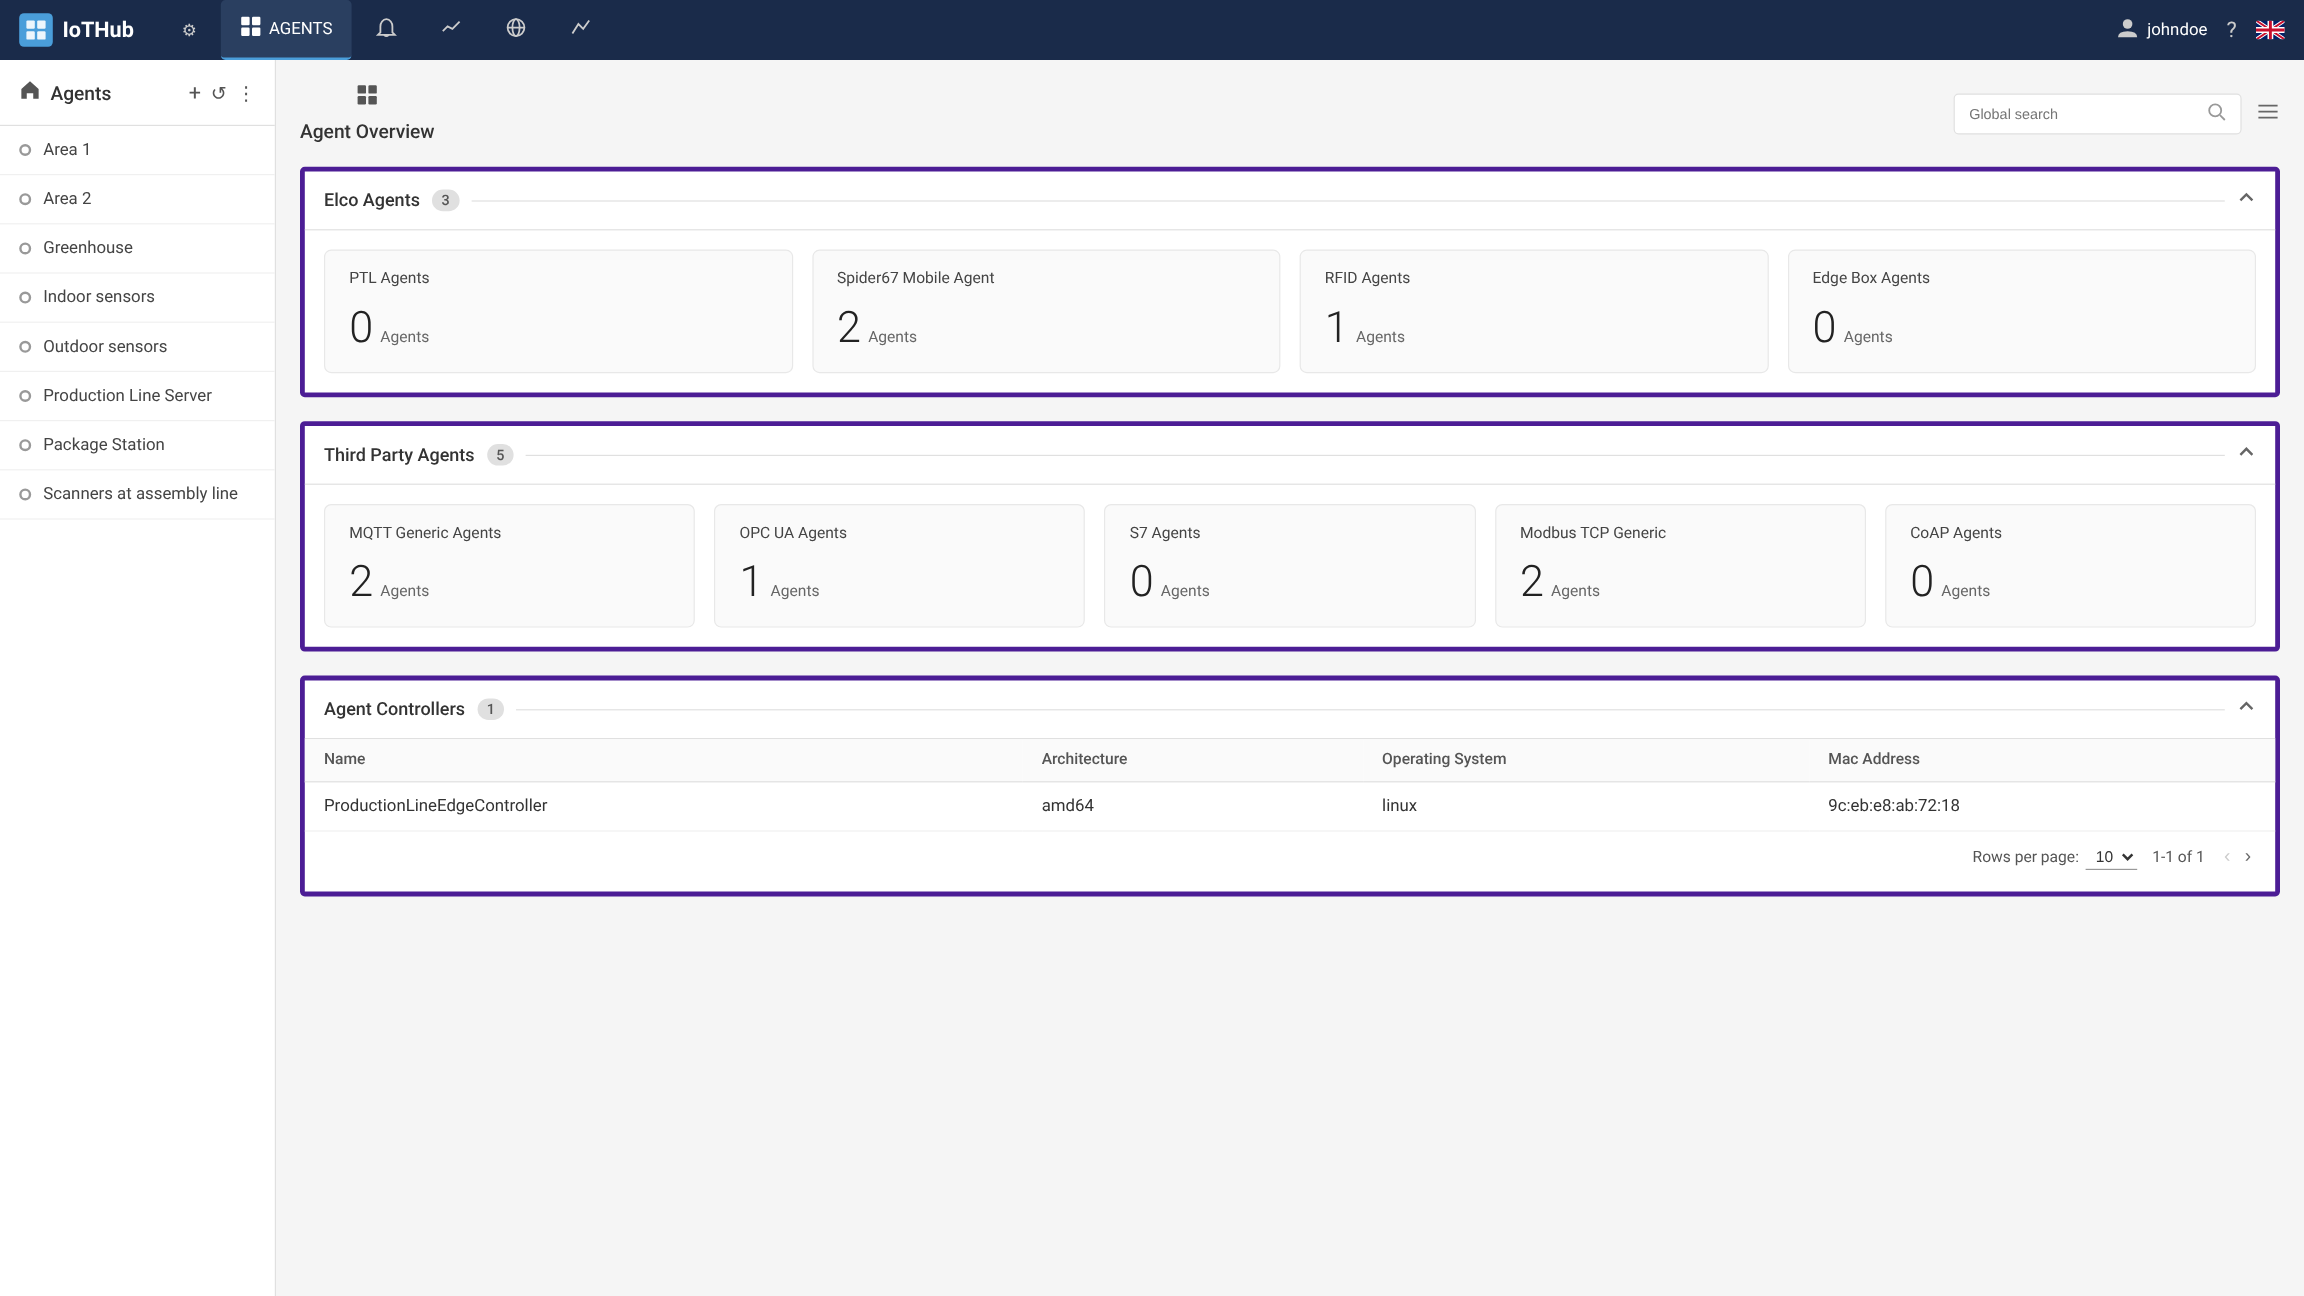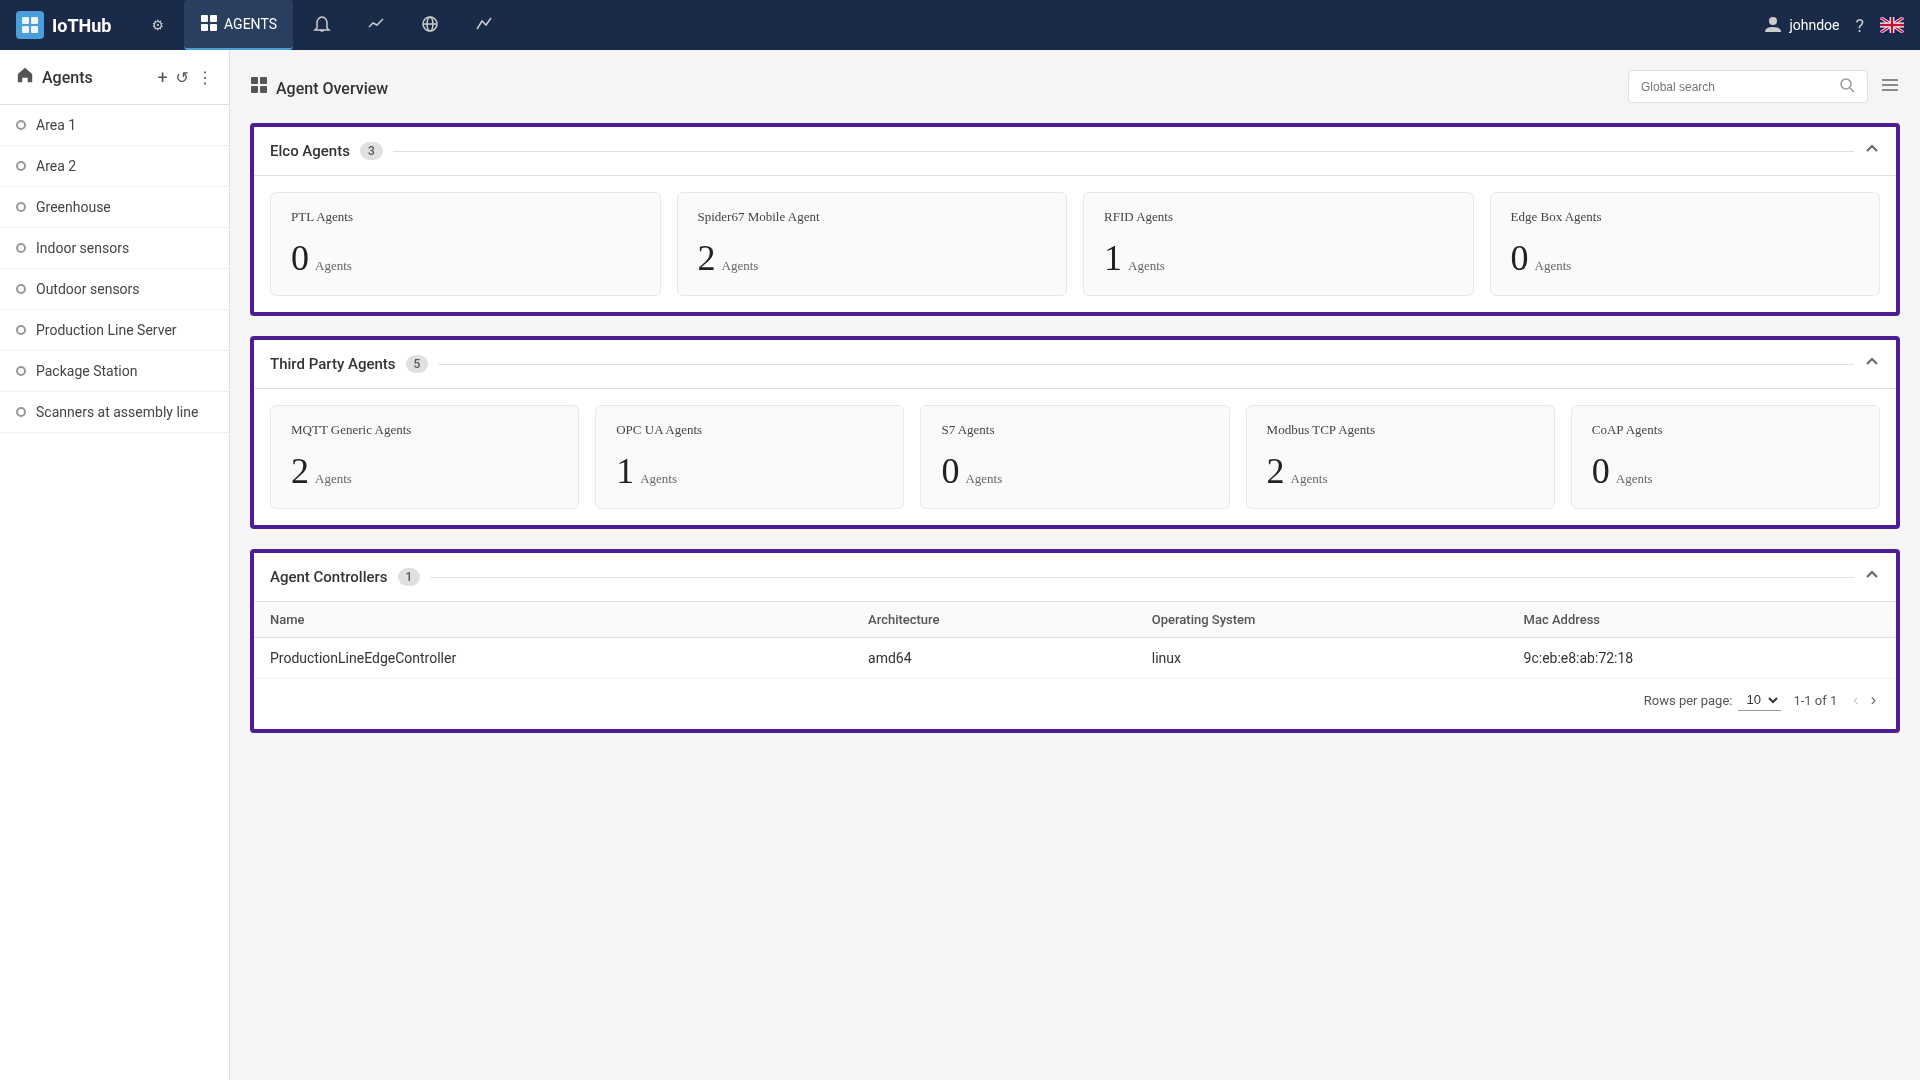--- a/index.html
+++ b/index.html
@@ -142,25 +142,26 @@
 
     
     .page-header {
       display: flex;
       align-items: center;
       justify-content: space-between;
       margin-bottom: 20px;
     }
     .page-title-area {
       display: flex;
-      align-items: flex-end;
+      align-items: center;
       gap: 8px;
       font-size: 16px;
       font-weight: 500;
       color: #333;
+      flex-direction: column;
     }
     .search-bar {
       display: flex;
       align-items: center;
       background: #fff;
       border: 1px solid #e0e0e0;
       border-radius: 4px;
       padding: 6px 12px;
       gap: 8px;
       width: 240px;
@@ -216,21 +217,20 @@
       cursor: pointer;
       font-size: 16px;
     }
 
     
     .cards-grid {
       display: flex;
       flex-wrap: wrap;
       padding: 16px;
       gap: 16px;
-      font-family: Liberation Serif, serif;
     }
     .agent-card {
       background: #fafafa;
       border: 1px solid #e8e8e8;
       border-radius: 6px;
       padding: 16px 20px;
       min-width: 160px;
       flex: 1;
     }
     .agent-card-title {
@@ -568,21 +568,21 @@
           </div>
         </div>
         <div class="agent-card">
           <div class="agent-card-title">S7 Agents</div>
           <div class="agent-card-count">
             <span class="agent-count-num">0</span>
             <span class="agent-count-label">Agents</span>
           </div>
         </div>
         <div class="agent-card">
-          <div class="agent-card-title">Modbus TCP Agents</div>
+          <div class="agent-card-title">Modbus TCP Generic</div>
           <div class="agent-card-count">
             <span class="agent-count-num">2</span>
             <span class="agent-count-label">Agents</span>
           </div>
         </div>
         <div class="agent-card">
           <div class="agent-card-title">CoAP Agents</div>
           <div class="agent-card-count">
             <span class="agent-count-num">0</span>
             <span class="agent-count-label">Agents</span>

